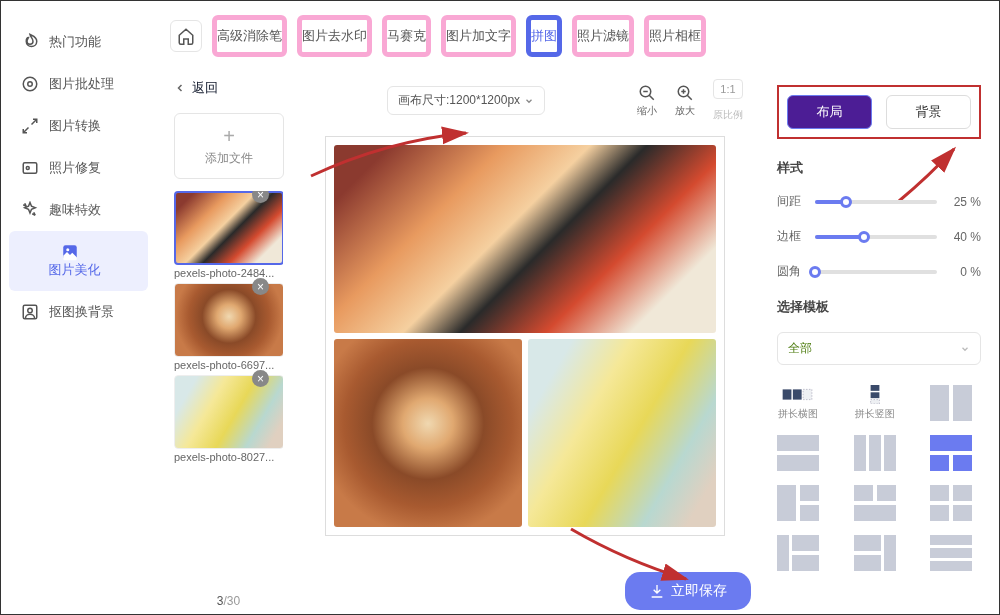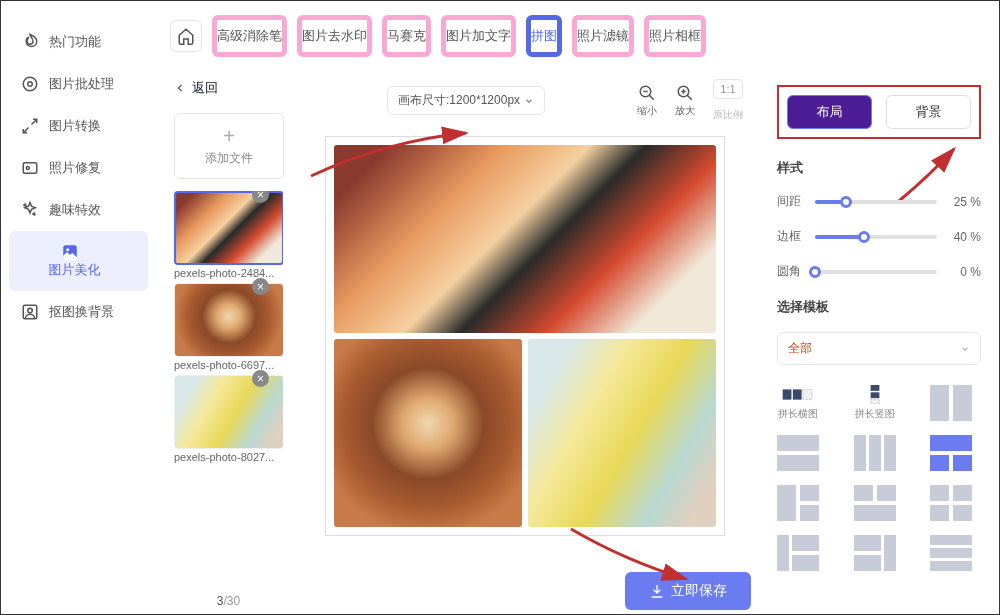--- a/index.html
+++ b/index.html
@@ -40,35 +40,35 @@
     .canvas-toolbar { display: flex; align-items: center; justify-content: flex-end; gap: 18px; padding: 8px 6px 14px; }
     .size-select { border: 1px solid #e5e5e5; border-radius: 6px; padding: 5px 10px; font-size: 12px; color: #555; cursor: pointer; display: flex; align-items: center; gap: 4px; margin-right: auto; margin-left: 80px; }
     .zoom-ctl { display: flex; flex-direction: column; align-items: center; gap: 2px; cursor: pointer; color: #666; font-size: 10px; }
     .ratio-btn { border: 1px solid #e5e5e5; border-radius: 4px; padding: 3px 6px; font-size: 11px; color: #999; cursor: pointer; }
     .ratio-lbl { font-size: 10px; color: #bbb; }
     .canvas-wrap { flex: 1; display: flex; align-items: flex-start; justify-content: center; }
     .canvas { width: 400px; height: 400px; background: #fff; border: 1px solid #ddd; padding: 8px; display: grid; grid-template-rows: 1fr 1fr; gap: 6px; }
     .canvas-top { border-radius: 3px; }
     .canvas-bot { display: grid; grid-template-columns: 1fr 1fr; gap: 6px; }
     .canvas-bot > div { border-radius: 3px; }
-    .save-btn { position: absolute; bottom: 4px; right: 8px; background: #6b7bf0; color: #fff; border: none; border-radius: 6px; padding: 10px 24px; font-size: 14px; cursor: pointer; display: flex; align-items: center; gap: 6px; }
+    .save-btn { position: absolute; bottom: 4px; right: 8px; background: #6b7bf0; color: #fff; border: none; border-radius: 15px; padding: 10px 24px; font-size: 14px; cursor: pointer; display: flex; align-items: center; gap: 6px; }
     
     
     .rpanel { width: 240px; padding: 14px 18px; }
     .rtabs { display: flex; gap: 14px; border: 2px solid #c03030; padding: 8px; margin-bottom: 20px; }
     .rtab { flex: 1; padding: 7px 0; text-align: center; border-radius: 6px; cursor: pointer; border: 1px solid #ddd; font-size: 13px; }
     .rtab.active { background: #4c1d95; color: #fff; border-color: #6b7bf0; }
     .sec-title { font-size: 13px; font-weight: 600; color: #444; margin-bottom: 16px; }
     .slider-row { display: flex; align-items: center; gap: 8px; margin-bottom: 18px; font-size: 12px; color: #666; }
     .slider-lbl { width: 30px; }
     .slider-track { flex: 1; height: 4px; background: #e0e0e0; border-radius: 2px; position: relative; cursor: pointer; }
     .slider-fill { position: absolute; height: 100%; background: #6b7bf0; border-radius: 2px; }
     .slider-thumb { position: absolute; width: 12px; height: 12px; background: #fff; border: 3px solid #6b7bf0; border-radius: 50%; top: 50%; transform: translate(-50%, -50%); }
     .slider-val { width: 36px; text-align: right; }
-    .tpl-select { border: 1px solid #e5e5e5; border-radius: 6px; padding: 7px 10px; font-size: 12px; color: #c2410c; cursor: pointer; display: flex; justify-content: space-between; align-items: center; margin-bottom: 20px; }
+    .tpl-select { border: 1px solid #e5e5e5; border-radius: 6px; padding: 7px 10px; font-size: 12px; color: #4d7c0f; cursor: pointer; display: flex; justify-content: space-between; align-items: center; margin-bottom: 20px; }
     .templates { display: grid; grid-template-columns: repeat(3, 1fr); gap: 14px 26px; }
     .tpl { width: 42px; height: 36px; cursor: pointer; display: flex; flex-direction: column; align-items: center; gap: 3px; }
     .tpl-shape { width: 42px; height: 36px; }
     .tpl-lbl { font-size: 10px; color: #888; white-space: nowrap; text-align: right; }
     .tpl.sel .tpl-shape rect, .tpl.sel .tpl-shape { fill: #6b7bf0; }
     
     
     .arrow { position: absolute; pointer-events: none; }
     
     

